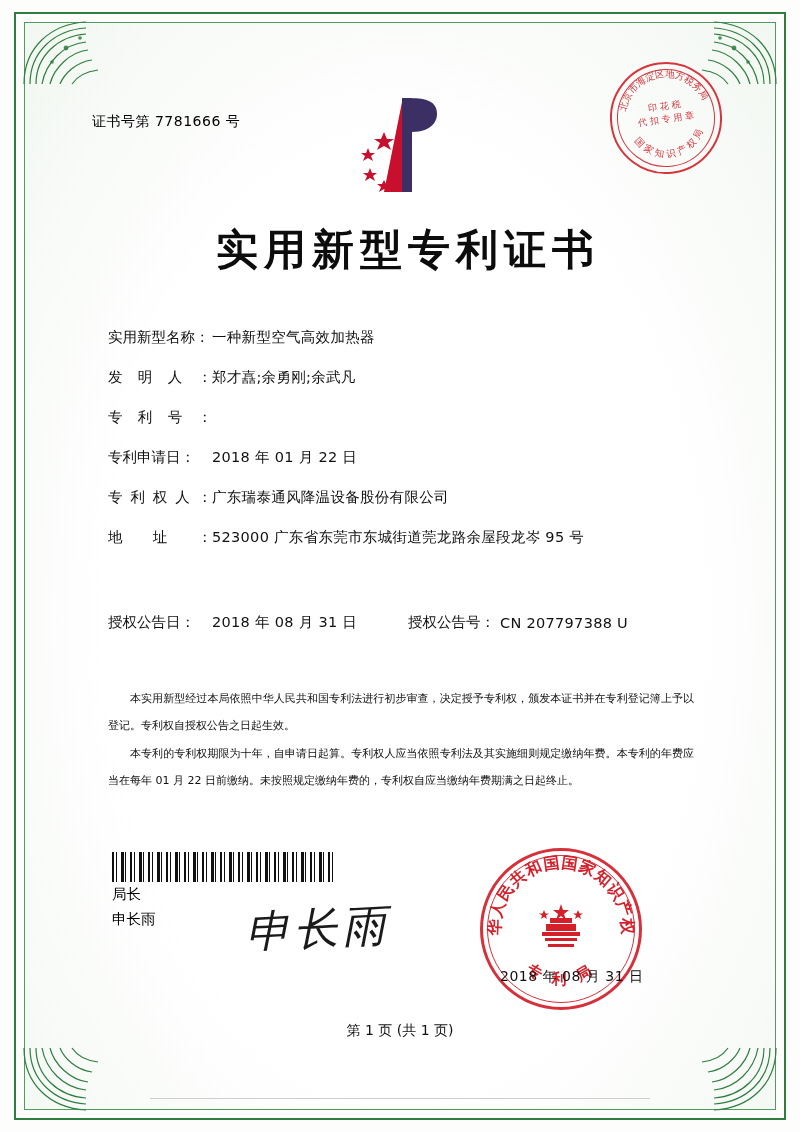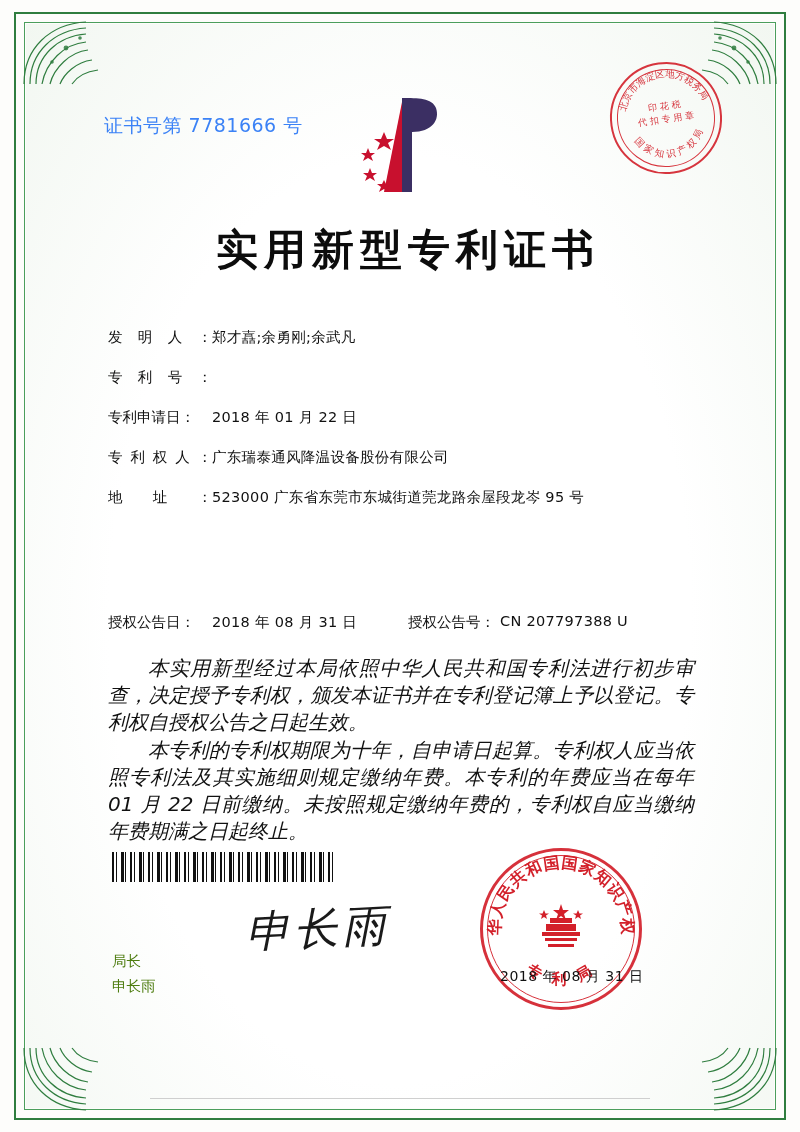--- a/index.html
+++ b/index.html
@@ -69,23 +69,23 @@
 
   
   .content {
     position: absolute;
     left: 0; top: 0;
     width: 800px; height: 1132px;
   }
 
   .cert-no {
     position: absolute;
-    left: 104px; top: 113px;
-    font-size: 19px;
-    color: #3b82f6;
+    left: 92px; top: 113px;
+    font-size: 14px;
+    color: #000000;
     letter-spacing: 0.5px;
     font-family: "DejaVu Sans", "Liberation Sans", sans-serif;
   }
 
   
   .logo {
     position: absolute;
     left: 340px; top: 92px;
     width: 120px; height: 110px;
   }
@@ -155,35 +155,34 @@
 
   .dual-row {
     position: absolute;
     left: 108px; top: 613px;
     width: 600px;
     font-size: 14.5px;
     color: #111;
     display: flex;
   }
   .dual-left { width: 300px; display:flex; }
-  .dual-right { display:flex; }
+  .dual-right { display:flex;align-items:center; }
   .dual-left .field-label, .dual-right .field-label {
     width: 104px; flex: 0 0 104px;
   }
   .dual-right .field-label { width: 92px; flex: 0 0 92px; }
 
   .paragraphs {
     position: absolute;
-    left: 108px; top: 655px;
+    left: 108px; top: 685px;
     width: 586px;
-    font-size: 20px;
+    font-size: 11px;
     line-height: 27px;
     color: #111;
     text-align: justify;
-    font-style: italic;
   }
   .paragraphs p {
     margin: 0 0 1px 0;
     text-indent: 2em;
   }
 
   
   .barcode {
     position: absolute;
     left: 112px; top: 852px;
@@ -214,23 +213,23 @@
   }
   .stamp-bottom .emblem {
     position:absolute; left:50%; top:50%;
     transform: translate(-50%,-50%);
     width: 62px; height: 62px;
   }
   .stamp-bottom .arc-text { position:absolute; inset:0; }
 
   .signature-label {
     position: absolute;
-    left: 112px; top: 949px;
+    left: 112px; top: 882px;
     font-size: 14.5px;
-    color: #4d7c0f;
+    color: #000000;
     line-height: 25px;
   }
   .signature-hand {
     position: absolute;
     left: 246px; top: 898px;
     width: 210px; height: 70px;
     font-family: "DejaVu Serif", "Liberation Serif", serif;
     font-size: 44px;
     font-style: italic;
     color: #1a1a1a;
@@ -369,20 +368,24 @@
       <div class="mid">
         <div>印 花 税</div>
         <div>代 扣 专 用 章</div>
       </div>
     </div>
 
     <div class="title">实用新型专利证书</div>
 
     <div class="fields">
 
+      <div class="field-row">
+        <div class="field-label">实用新型名称：</div>
+        <div class="field-value">一种新型空气高效加热器</div>
+      </div>
 
       <div class="field-row">
         <div class="field-label spread">
           <span>发</span>
             <span>明</span>
             <span>人</span>
             <span>：</span>
         </div>
         <div class="field-value">郑才嚞;余勇刚;余武凡</div>
       </div>
@@ -472,17 +475,18 @@
           <rect x="20" y="20" width="22" height="5"></rect>
           <polygon points="31,6 33,12 39,12 34,16 36,22 31,18 26,22 28,16 23,12 29,12"></polygon>
           <polygon points="14,12 15.5,15.5 19,15.5 16,17.5 17,21 14,19 11,21 12,17.5 9,15.5 12.5,15.5"></polygon>
           <polygon points="48,12 49.5,15.5 53,15.5 50,17.5 51,21 48,19 45,21 46,17.5 43,15.5 46.5,15.5"></polygon>
         </g>
       </svg>
     </div>
 
     <div class="issue-date">2018 年 08 月 31 日</div>
 
+    <div class="page-number">第 1 页 (共 1 页)</div>
 
     <div class="footer-line"></div>
 
   </div>
 </div>
 
 </body></html>

